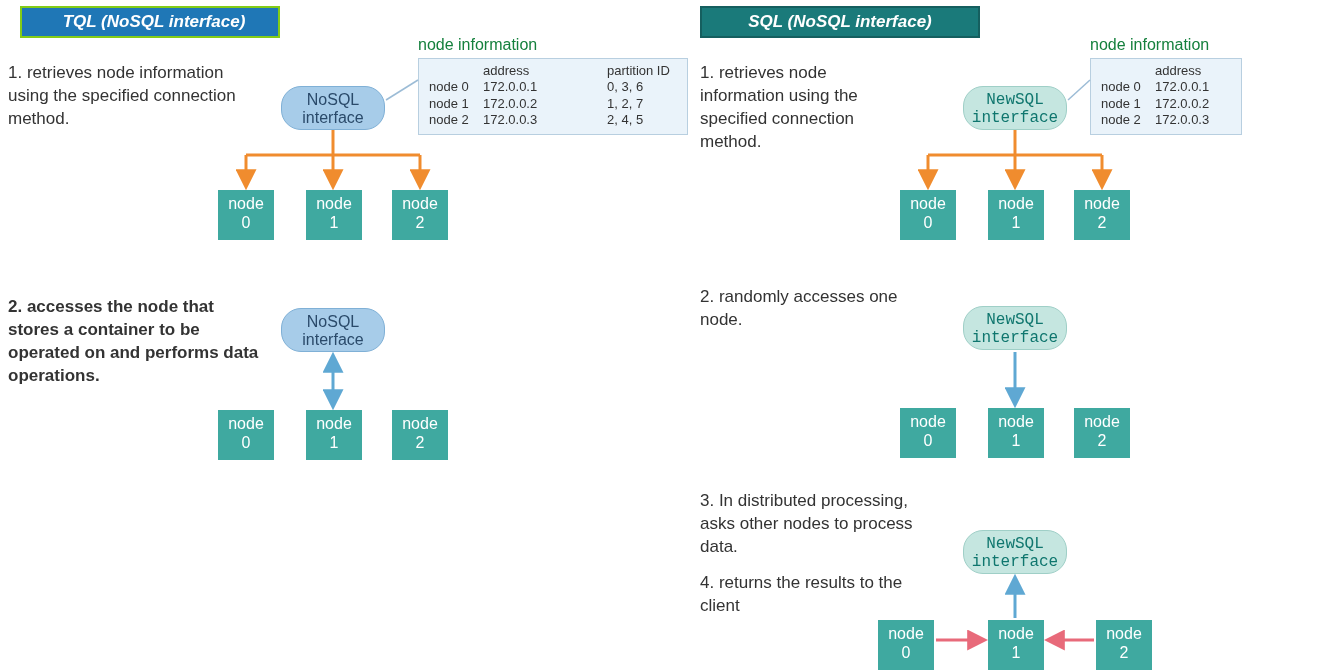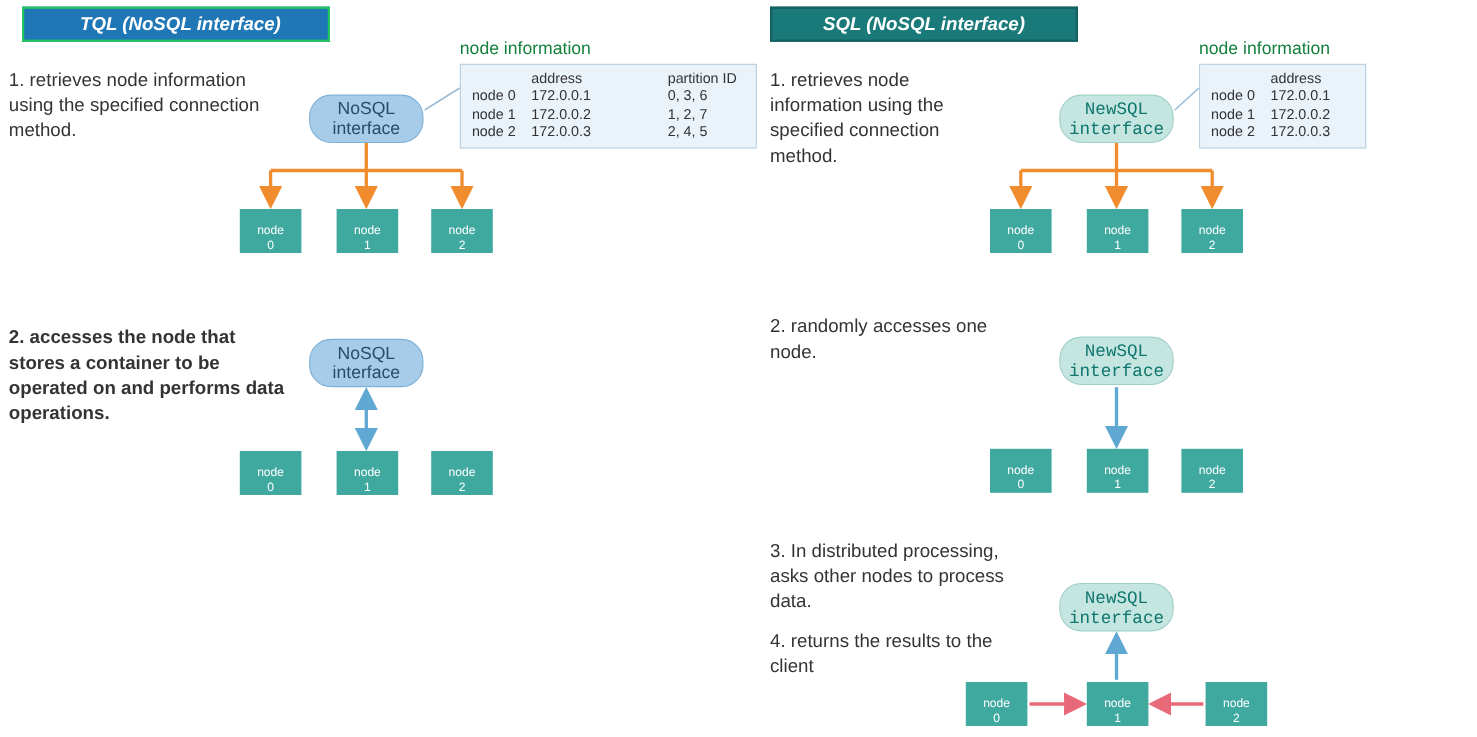--- a/index.html
+++ b/index.html
@@ -19,22 +19,22 @@
     color: #fff;
     font-weight: 600;
     font-size: 17px;
     padding: 4px 24px;
     text-align: center;
     font-style: italic;
   }
   .title-tql {
     left: 20px; top: 6px;
     background: #1f77b6;
-    border: 2px solid #22c55e;
-    width: 280px;
+    border: 2px solid #84cc16;
+    width: 260px;
     padding-left: 32px;
   }
   .title-sql {
     left: 700px; top: 6px;
     background: #1a7a7a;
     border: 2px solid #155f5f;
     width: 280px;
   }
   .step-text {
     position: absolute;
@@ -54,25 +54,25 @@
     color: #2a4a6a;
     border-radius: 20px;
   }
   .iface-nosql { background: #a7cce9; border: 1px solid #7fb0d6; }
   .iface-newsql { background: #c5e6e0; border: 1px solid #9fcfc7; color: #0f766e; font-family: Liberation Mono, monospace; }
   .node-box {
     position: absolute;
     background: #3fa9a0;
     color: #fff;
     text-align: center;
-    font-size: 11px;
+    font-size: 16px;
     width: 56px;
-    height: 40px;
+    height: 50px;
     line-height: 1.2;
-    padding-top: 14px;
+    padding-top: 4px;
   }
   .info-label {
     position: absolute;
     font-size: 16px;
     color: #15803d;
   }
   .info-table {
     position: absolute;
     background: #eaf3fa;
     border: 1px solid #b8cfe0;

